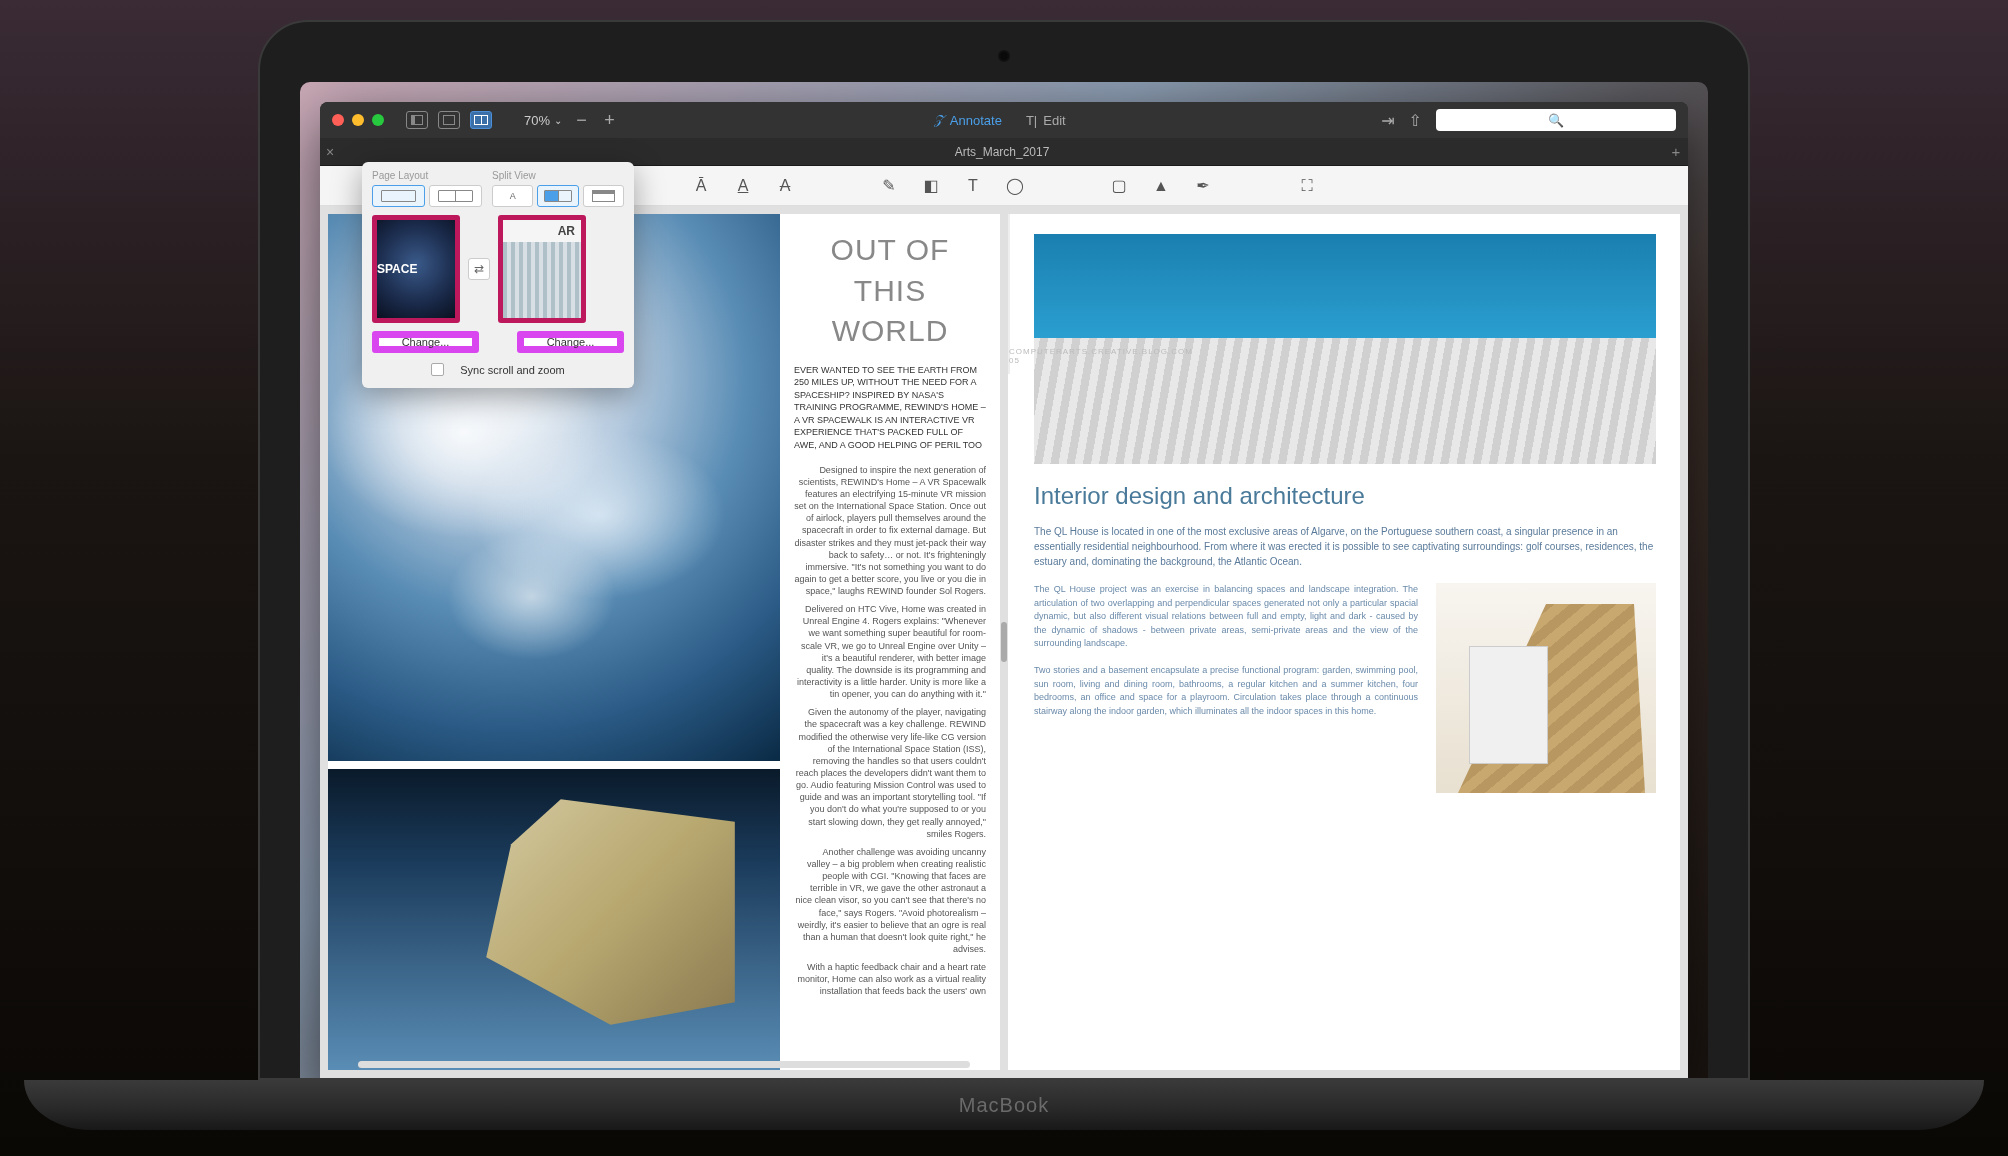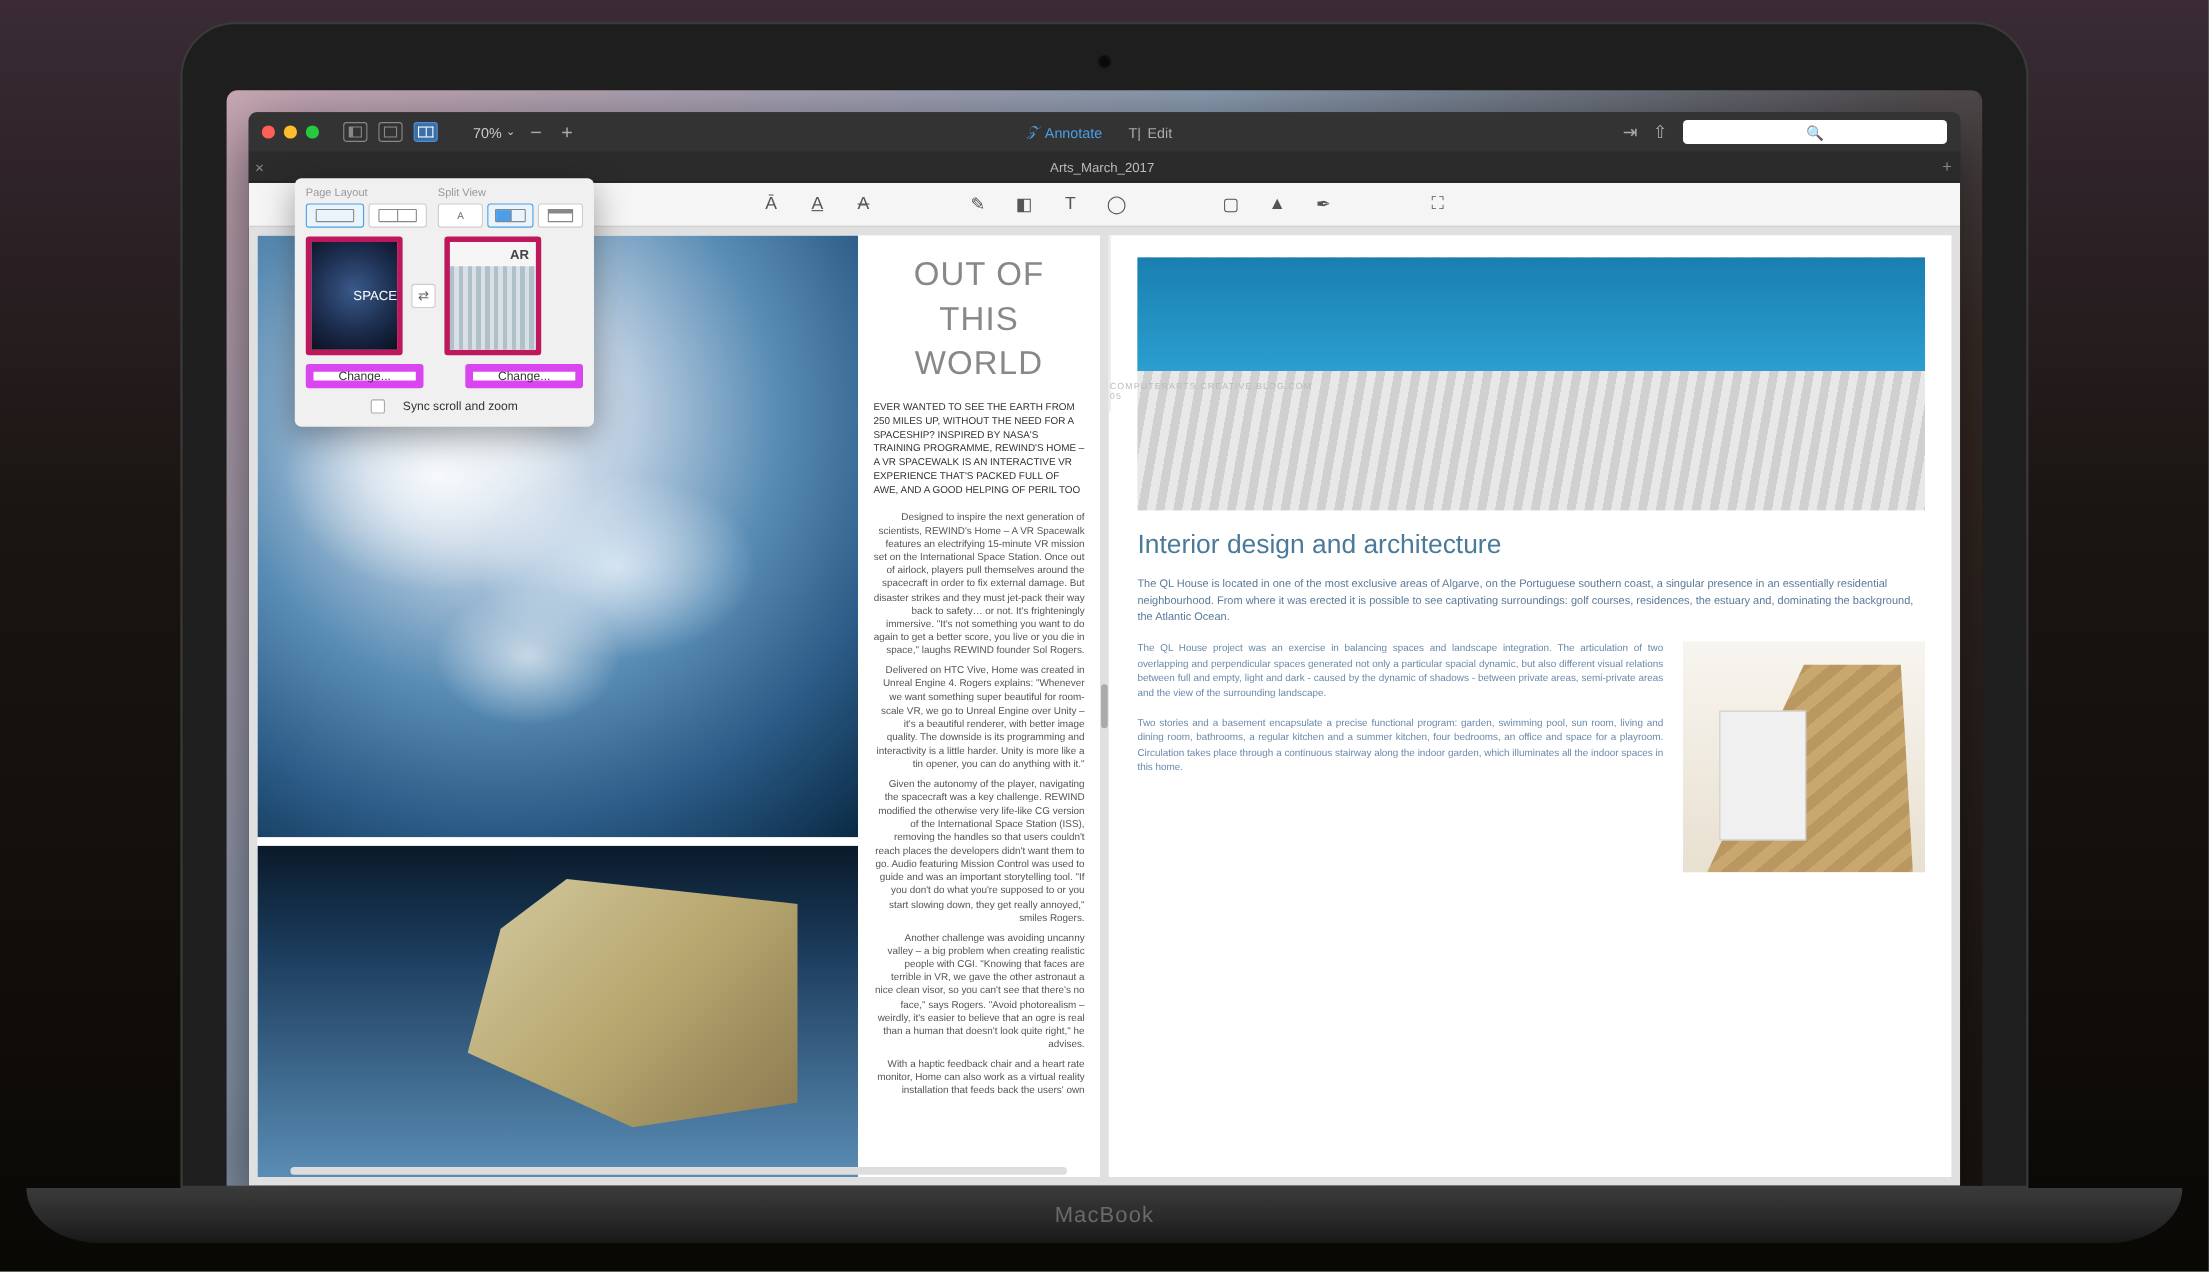--- a/index.html
+++ b/index.html
@@ -8,21 +8,21 @@
   background: linear-gradient(180deg, #3a2b35 0%, #1a1512 40%, #0a0805 100%);
   font-family: -apple-system, "Helvetica Neue", Arial, sans-serif;
   overflow: hidden;
   position: relative;
 }
 
 .macbook {
   position: absolute;
   top: 20px; left: 50%;
   transform: translateX(-50%);
-  width: 1680px; height: 1060px;
+  width: 1492px; height: 1060px;
   background: #1e1e1e;
   border-radius: 50px 50px 0 0;
   border: 2px solid #3a3a3a;
   padding: 60px 40px 0 40px;
 }
 .camera {
   position: absolute; top: 28px; left: 50%;
   transform: translateX(-50%);
   width: 12px; height: 12px;
   background: #0a0a0a; border-radius: 50%;
@@ -264,22 +264,22 @@
 .thumb-row { display: flex; align-items: center; gap: 8px; margin-bottom: 8px; }
 .thumb {
   width: 88px; height: 108px;
   border: 5px solid #be185d; border-radius: 3px;
   overflow: hidden;
   background: #fff;
 }
 .thumb.space {
   background:
     radial-gradient(circle at 50% 45%, #3a5a8a 0%, #1a2a4a 60%, #0a1020 100%);
-  display: flex; align-items: center; justify-content: flex-end;
-  color: #fff; font-size: 12px; font-weight: 400;
+  display: flex; align-items: center; justify-content: flex-start;
+  color: #fff; font-size: 12px; font-weight: 700;
 }
 .thumb.ar {
   display: flex; flex-direction: column;
   background: #fff;
 }
 .thumb.ar .ar-lbl {
   height: 22px;
   display: flex; justify-content: flex-end; align-items: center;
   padding-right: 6px;
   background: #f5f5f5;

